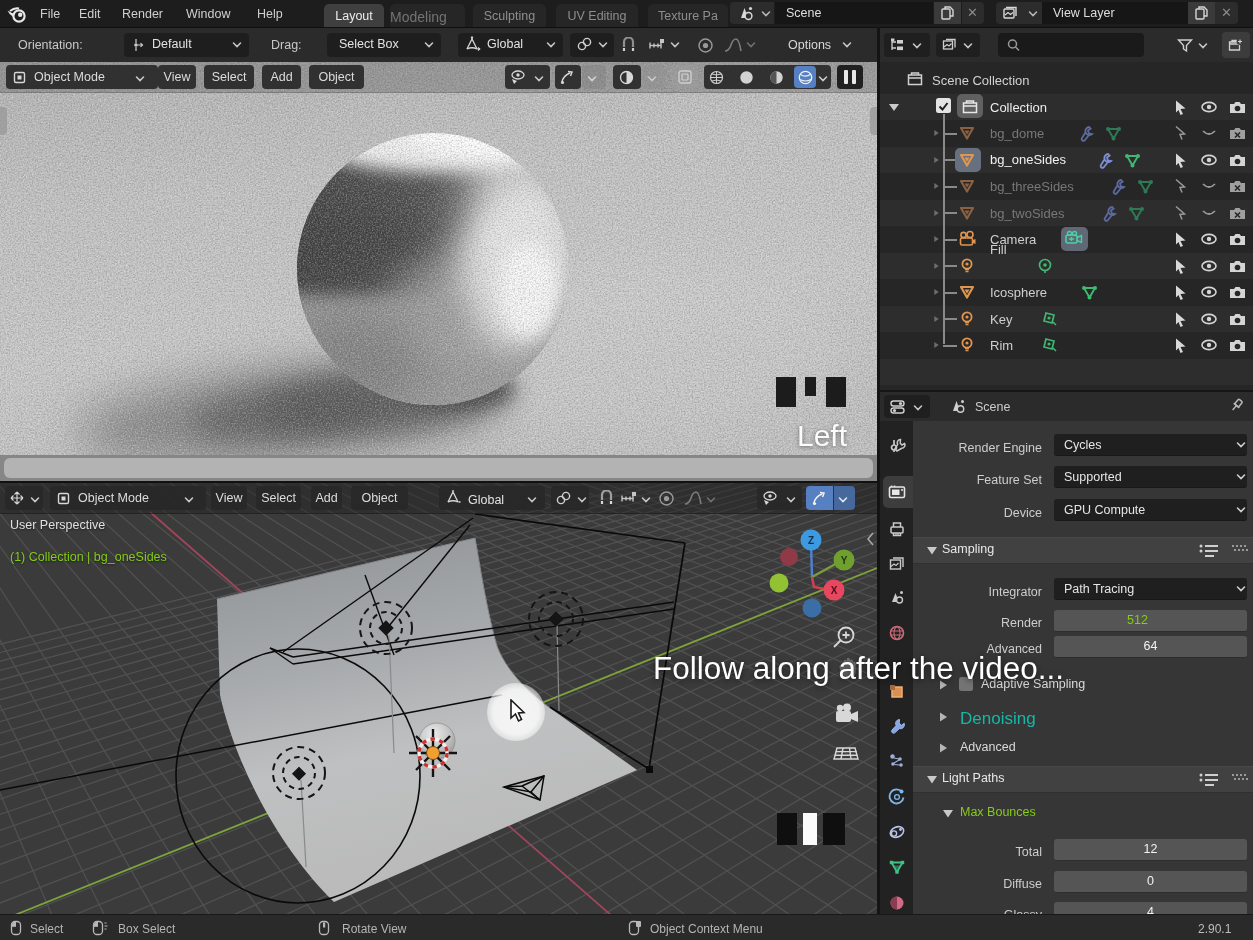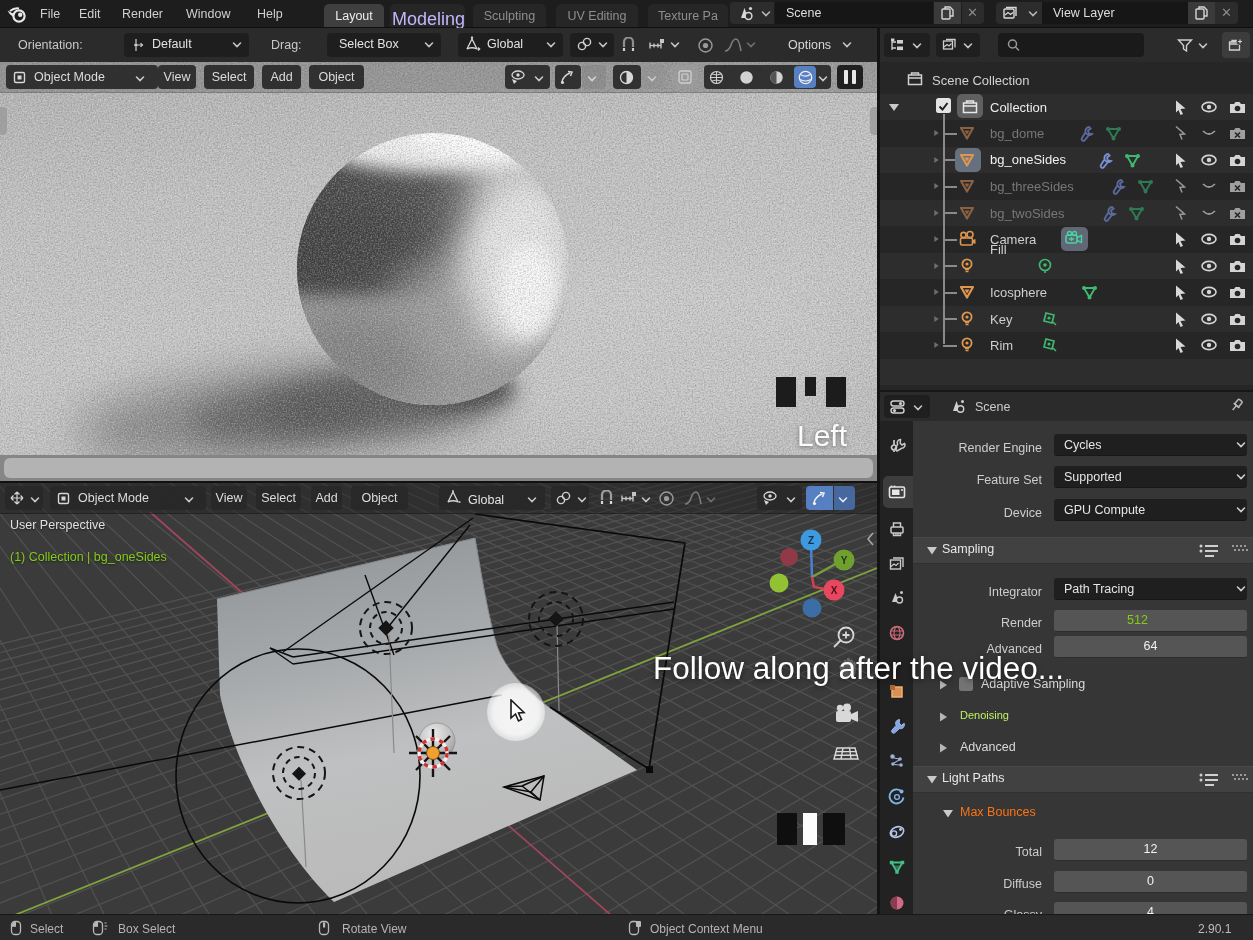--- a/index.html
+++ b/index.html
@@ -18,21 +18,21 @@
  <path d="M3 7 Q7.5 3.5 12 4.5" fill="none" stroke="#e8e8e8" stroke-width="2"></path>
 </svg>
 <div class="txt" style="left:40px;top:7px;font-size:12.5px;color:#cfcfcf">File</div>
 <div class="txt" style="left:79px;top:7px;font-size:12.5px;color:#cfcfcf">Edit</div>
 <div class="txt" style="left:122px;top:7px;font-size:12.5px;color:#cfcfcf">Render</div>
 <div class="txt" style="left:186px;top:7px;font-size:12.5px;color:#cfcfcf">Window</div>
 <div class="txt" style="left:257px;top:7px;font-size:12.5px;color:#cfcfcf">Help</div>
 <div class="ab" style="left:324px;top:4px;width:60px;height:23px;background:#3f3f3f;border-radius:5px 5px 0 0"></div>
 <div class="txt" style="left:324px;top:9px;width:60px;text-align:center;font-size:12.5px;color:#ededed">Layout</div>
 <div class="ab" style="left:390px;top:4px;width:75px;height:23px;background:#262626;border-radius:5px 5px 0 0"></div>
-<div class="txt" style="left:390px;top:9px;width:75px;text-align:right;font-size:18px;color:#c4b5fd">Modeling</div>
+<div class="txt" style="left:390px;top:9px;width:75px;text-align:left;font-size:14px;color:#737373">Modeling</div>
 <div class="ab" style="left:473px;top:4px;width:73px;height:23px;background:#262626;border-radius:5px 5px 0 0"></div>
 <div class="txt" style="left:473px;top:9px;width:73px;text-align:center;font-size:12.5px;color:#8e8e8e">Sculpting</div>
 <div class="ab" style="left:556px;top:4px;width:82px;height:23px;background:#262626;border-radius:5px 5px 0 0"></div>
 <div class="txt" style="left:556px;top:9px;width:82px;text-align:center;font-size:12.5px;color:#8e8e8e">UV Editing</div>
 <div class="ab" style="left:648px;top:4px;width:80px;height:23px;background:#262626;border-radius:5px 5px 0 0"></div>
 <div class="txt" style="left:648px;top:9px;width:80px;text-align:center;font-size:12.5px;color:#8e8e8e">Texture Pa</div>
 <div class="ab" style="left:730px;top:2px;width:44px;height:22px;background:#2c2c2c;border-radius:4px 0 0 4px"></div>
 <svg class="ab" style="left:736px;top:5px" width="18" height="16" viewBox="0 0 18 16">
  <path d="M5 13 L8.5 3 L12 13 Z" fill="#d8d8d8"></path>
  <circle cx="12.5" cy="11" r="3.4" fill="#2c2c2c" stroke="#d8d8d8" stroke-width="1.5"></circle>
@@ -1083,21 +1083,21 @@
 <div class="ab" style="left:174px;top:244px;width:193px;height:21px;background:#555555;border-radius:3px;border-bottom:1px solid #2d2d2d"></div>
 <div class="txt" style="left:174px;top:247px;width:193px;text-align:center;font-size:12.5px;color:#f2f2f2">64</div>
 <svg class="ab" style="left:58px;top:287px" width="11" height="12" viewBox="0 0 11 12">
       <path d="M2 1.5 L9 6 L2 10.5 Z" fill="#b5b5b5"></path>
     </svg>
 <div class="ab" style="left:79px;top:285px;width:14px;height:14px;background:#747474;border-radius:2.5px"></div>
 <div class="txt" style="left:101px;top:285px;font-size:12.5px;color:#dadada">Adaptive Sampling</div>
 <svg class="ab" style="left:58px;top:319px" width="11" height="12" viewBox="0 0 11 12">
       <path d="M2 1.5 L9 6 L2 10.5 Z" fill="#b5b5b5"></path>
     </svg>
-<div class="txt" style="left:80px;top:317px;font-size:11px;color:#bef264">Denoising</div>
+<div class="txt" style="left:80px;top:317px;font-size:17px;color:#14b8a6">Denoising</div>
 <svg class="ab" style="left:58px;top:350px" width="11" height="12" viewBox="0 0 11 12">
       <path d="M2 1.5 L9 6 L2 10.5 Z" fill="#b5b5b5"></path>
     </svg>
 <div class="txt" style="left:80px;top:348px;font-size:12.5px;color:#dadada">Advanced</div>
 <div class="ab" style="left:33px;top:374px;width:340px;height:25px;background:#414141;border-top:1px solid #484848;border-bottom:1px solid #303030"></div>
 <svg class="ab" style="left:46px;top:382px" width="12" height="12" viewBox="0 0 12 12">
       <path d="M1 2 H11 L6 9.5 Z" fill="#c9c9c9"></path>
     </svg>
 <div class="txt" style="left:62px;top:379px;font-size:12.5px;color:#e8e8e8">Light Paths</div>
 <svg class="ab" style="left:318px;top:380px" width="22" height="15" viewBox="0 0 22 15">
@@ -1115,21 +1115,21 @@
         <rect x="12" y="0" width="2" height="2"></rect>
           <rect x="2" y="4" width="2" height="2"></rect>
         <rect x="6" y="4" width="2" height="2"></rect>
         <rect x="10" y="4" width="2" height="2"></rect>
         <rect x="14" y="4" width="2" height="2"></rect>
          </g>
         </svg>
 <svg class="ab" style="left:62px;top:416px" width="12" height="12" viewBox="0 0 12 12">
       <path d="M1 2 H11 L6 9.5 Z" fill="#c9c9c9"></path>
     </svg>
-<div class="txt" style="left:80px;top:413px;font-size:12.5px;color:#f97316">Max Bounces</div>
+<div class="txt" style="left:80px;top:413px;font-size:12.5px;color:#84cc16">Max Bounces</div>
 <div class="txt" style="left:0px;top:453px;width:162px;text-align:right;font-size:12.5px;color:#cdcdcd">Total</div>
 <div class="ab" style="left:174px;top:447px;width:193px;height:21px;background:#555555;border-radius:3px;border-bottom:1px solid #2d2d2d"></div>
 <div class="txt" style="left:174px;top:450px;width:193px;text-align:center;font-size:12.5px;color:#f2f2f2">12</div>
 <div class="txt" style="left:0px;top:485px;width:162px;text-align:right;font-size:12.5px;color:#cdcdcd">Diffuse</div>
 <div class="ab" style="left:174px;top:479px;width:193px;height:21px;background:#555555;border-radius:3px;border-bottom:1px solid #2d2d2d"></div>
 <div class="txt" style="left:174px;top:482px;width:193px;text-align:center;font-size:12.5px;color:#f2f2f2">0</div>
 <div class="txt" style="left:0px;top:516px;width:162px;text-align:right;font-size:12.5px;color:#cdcdcd">Glossy</div>
 <div class="ab" style="left:174px;top:510px;width:193px;height:21px;background:#555555;border-radius:3px;border-bottom:1px solid #2d2d2d"></div>
 <div class="txt" style="left:174px;top:513px;width:193px;text-align:center;font-size:12.5px;color:#f2f2f2">4</div>
 </div>

